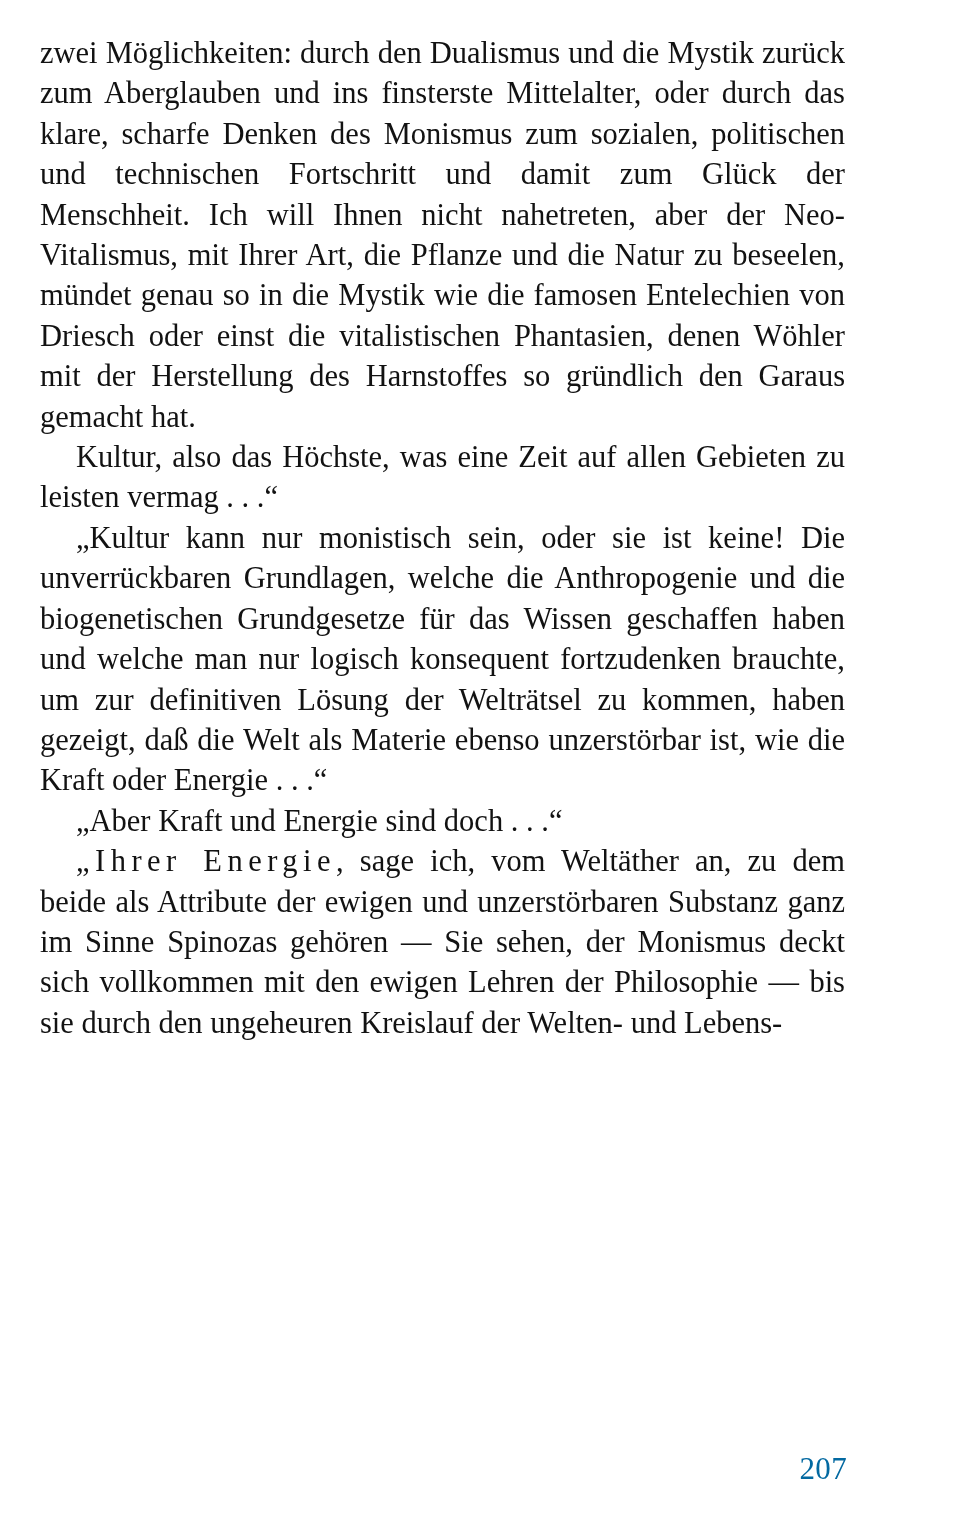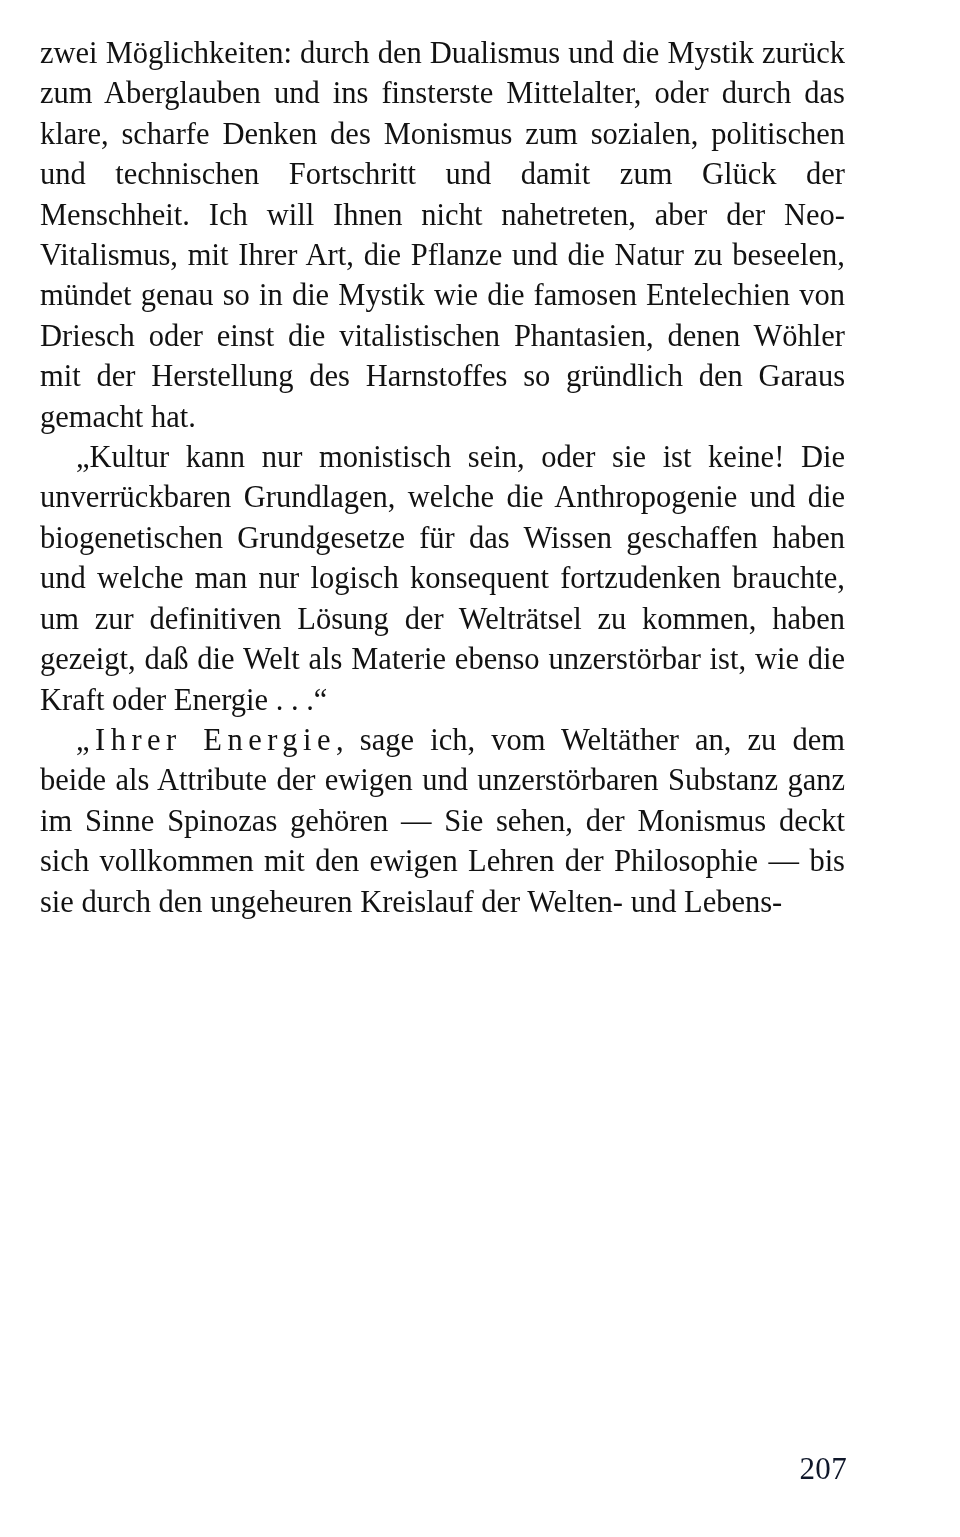--- a/index.html
+++ b/index.html
@@ -58,37 +58,39 @@
   }
 
   
   .folio {
     position: absolute;
     right: 113px;
     bottom: 53px;
     font-family: "Liberation Serif", "DejaVu Serif", serif;
     font-size: 31px;
     line-height: 1;
-    color: #0f172a;
+    color: #0369a1;
     letter-spacing: 0.01em;
   }
 </style>
 </head>
 <body>
 
 <div class="page">
 
   <div class="textblock">
 
     <p class="para continuation">zwei Möglichkeiten: durch den Dualismus und die Mystik zurück zum Aberglauben und ins finsterste Mittelalter, oder durch das klare, scharfe Denken des Monismus zum sozialen, politischen und technischen Fortschritt und damit zum Glück der Menschheit. Ich will Ihnen nicht nahetreten, aber der Neo-Vitalismus, mit Ihrer Art, die Pflanze und die Natur zu beseelen, mündet genau so in die Mystik wie die famosen Entelechien von Driesch oder einst die vitalistischen Phantasien, denen Wöhler mit der Herstellung des Harnstoffes so gründlich den Garaus gemacht hat.</p>
 
+    <p class="para">Kultur, also das Höchste, was eine Zeit auf allen Gebieten zu leisten vermag . . .“</p>
 
 
     <p class="para">„Kultur kann nur monistisch sein, oder sie ist keine! Die unverrückbaren Grundlagen, welche die Anthropogenie und die biogenetischen Grundgesetze für das Wissen geschaffen haben und welche man nur logisch konsequent fortzudenken brauchte, um zur definitiven Lösung der Welträtsel zu kommen, haben gezeigt, daß die Welt als Materie ebenso unzerstörbar ist, wie die Kraft oder Energie . . .“</p>
 
+    <p class="para">„Aber Kraft und Energie sind doch . . .“</p>
 
     <p class="para"><span class="spaced">„Ihrer Energie</span><span>, sage ich, vom Weltäther an, zu dem beide als Attribute der ewigen und unzerstörbaren Substanz ganz im Sinne Spinozas gehören — Sie sehen, der Monismus deckt sich vollkommen mit den ewigen Lehren der Philosophie — bis sie durch den ungeheuren Kreislauf der Welten- und Lebens-</span></p>
 
   </div>
 
   <div class="folio">207</div>
 
 </div>
 
 </body></html>

